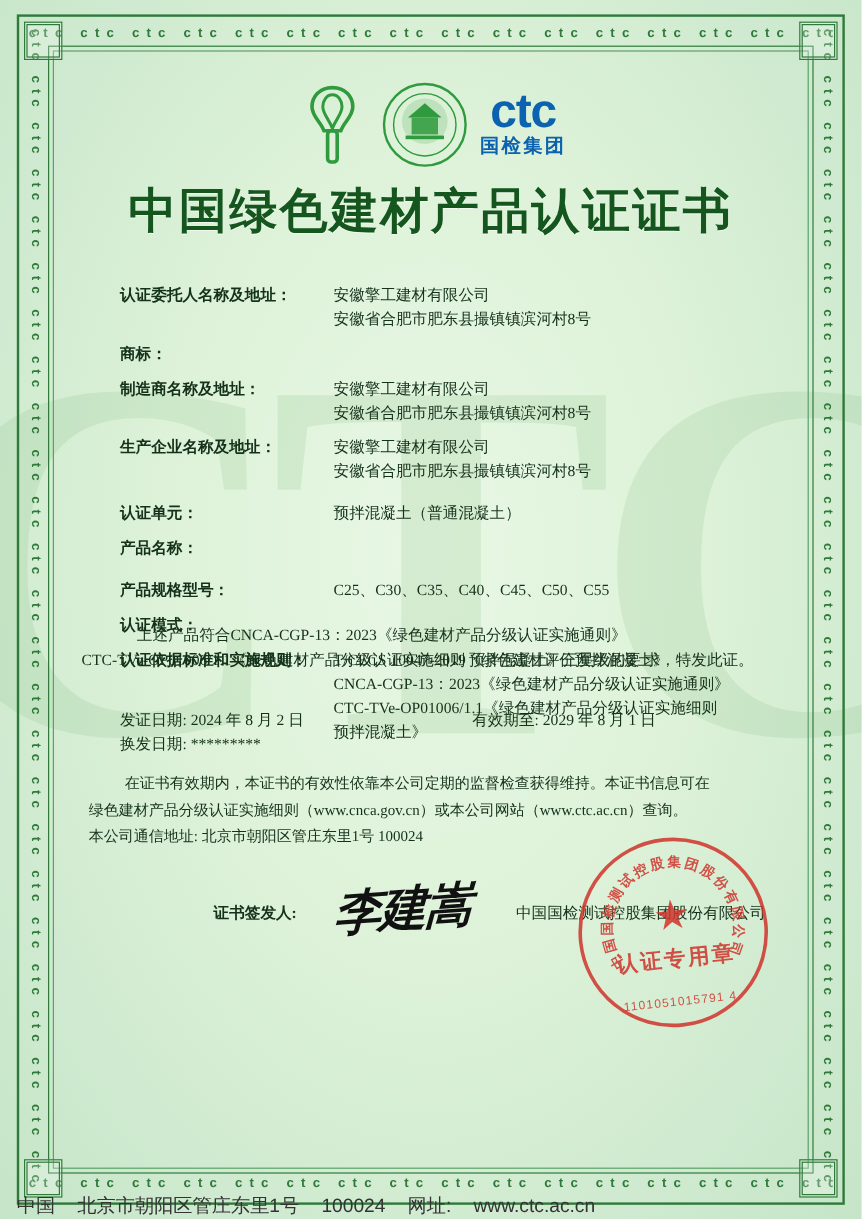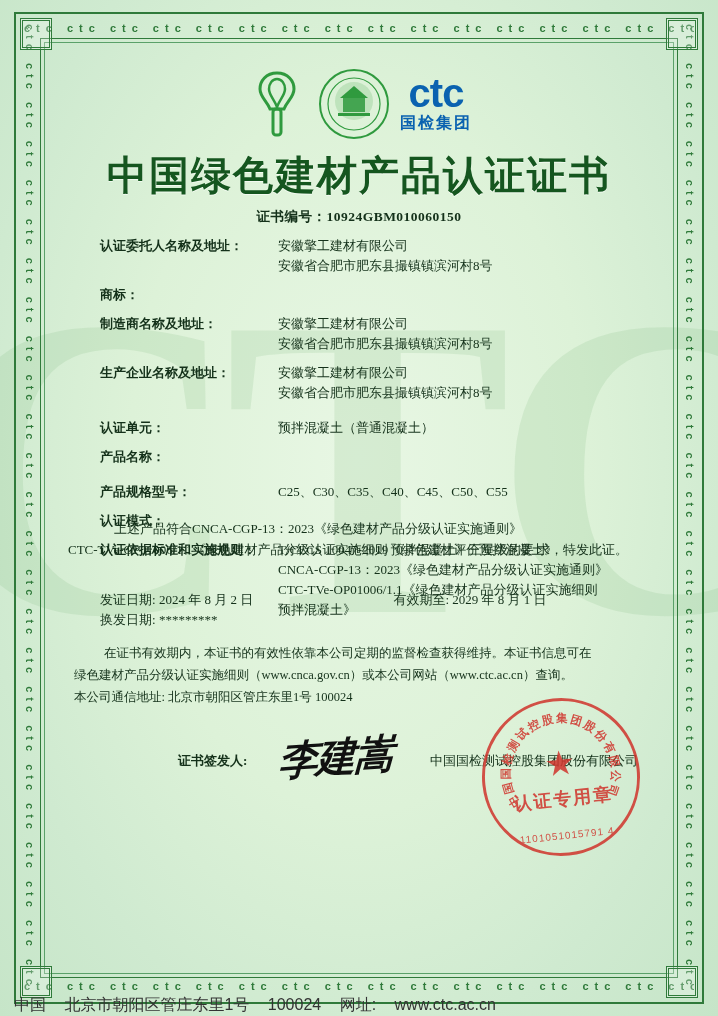--- a/index.html
+++ b/index.html
@@ -362,23 +362,20 @@
       </svg>
 
       <div class="logo-ctc">
         <div class="logo-ctc-mark">ctc</div>
         <div class="logo-ctc-text">国检集团</div>
       </div>
     </div>
 
     <div class="title">中国绿色建材产品认证证书</div>
 
-    <div class="cert-no">
-      <span>证书编号：</span><span>10924GBM010060150</span>
-    </div>
 
     <div class="fields">
 
       <div class="field-row">
         <div class="field-label">认证委托人名称及地址：</div>
         <div class="field-value">
           <span class="line">安徽擎工建材有限公司</span>
           <span class="line">安徽省合肥市肥东县撮镇镇滨河村8号</span>
         </div>
       </div>

